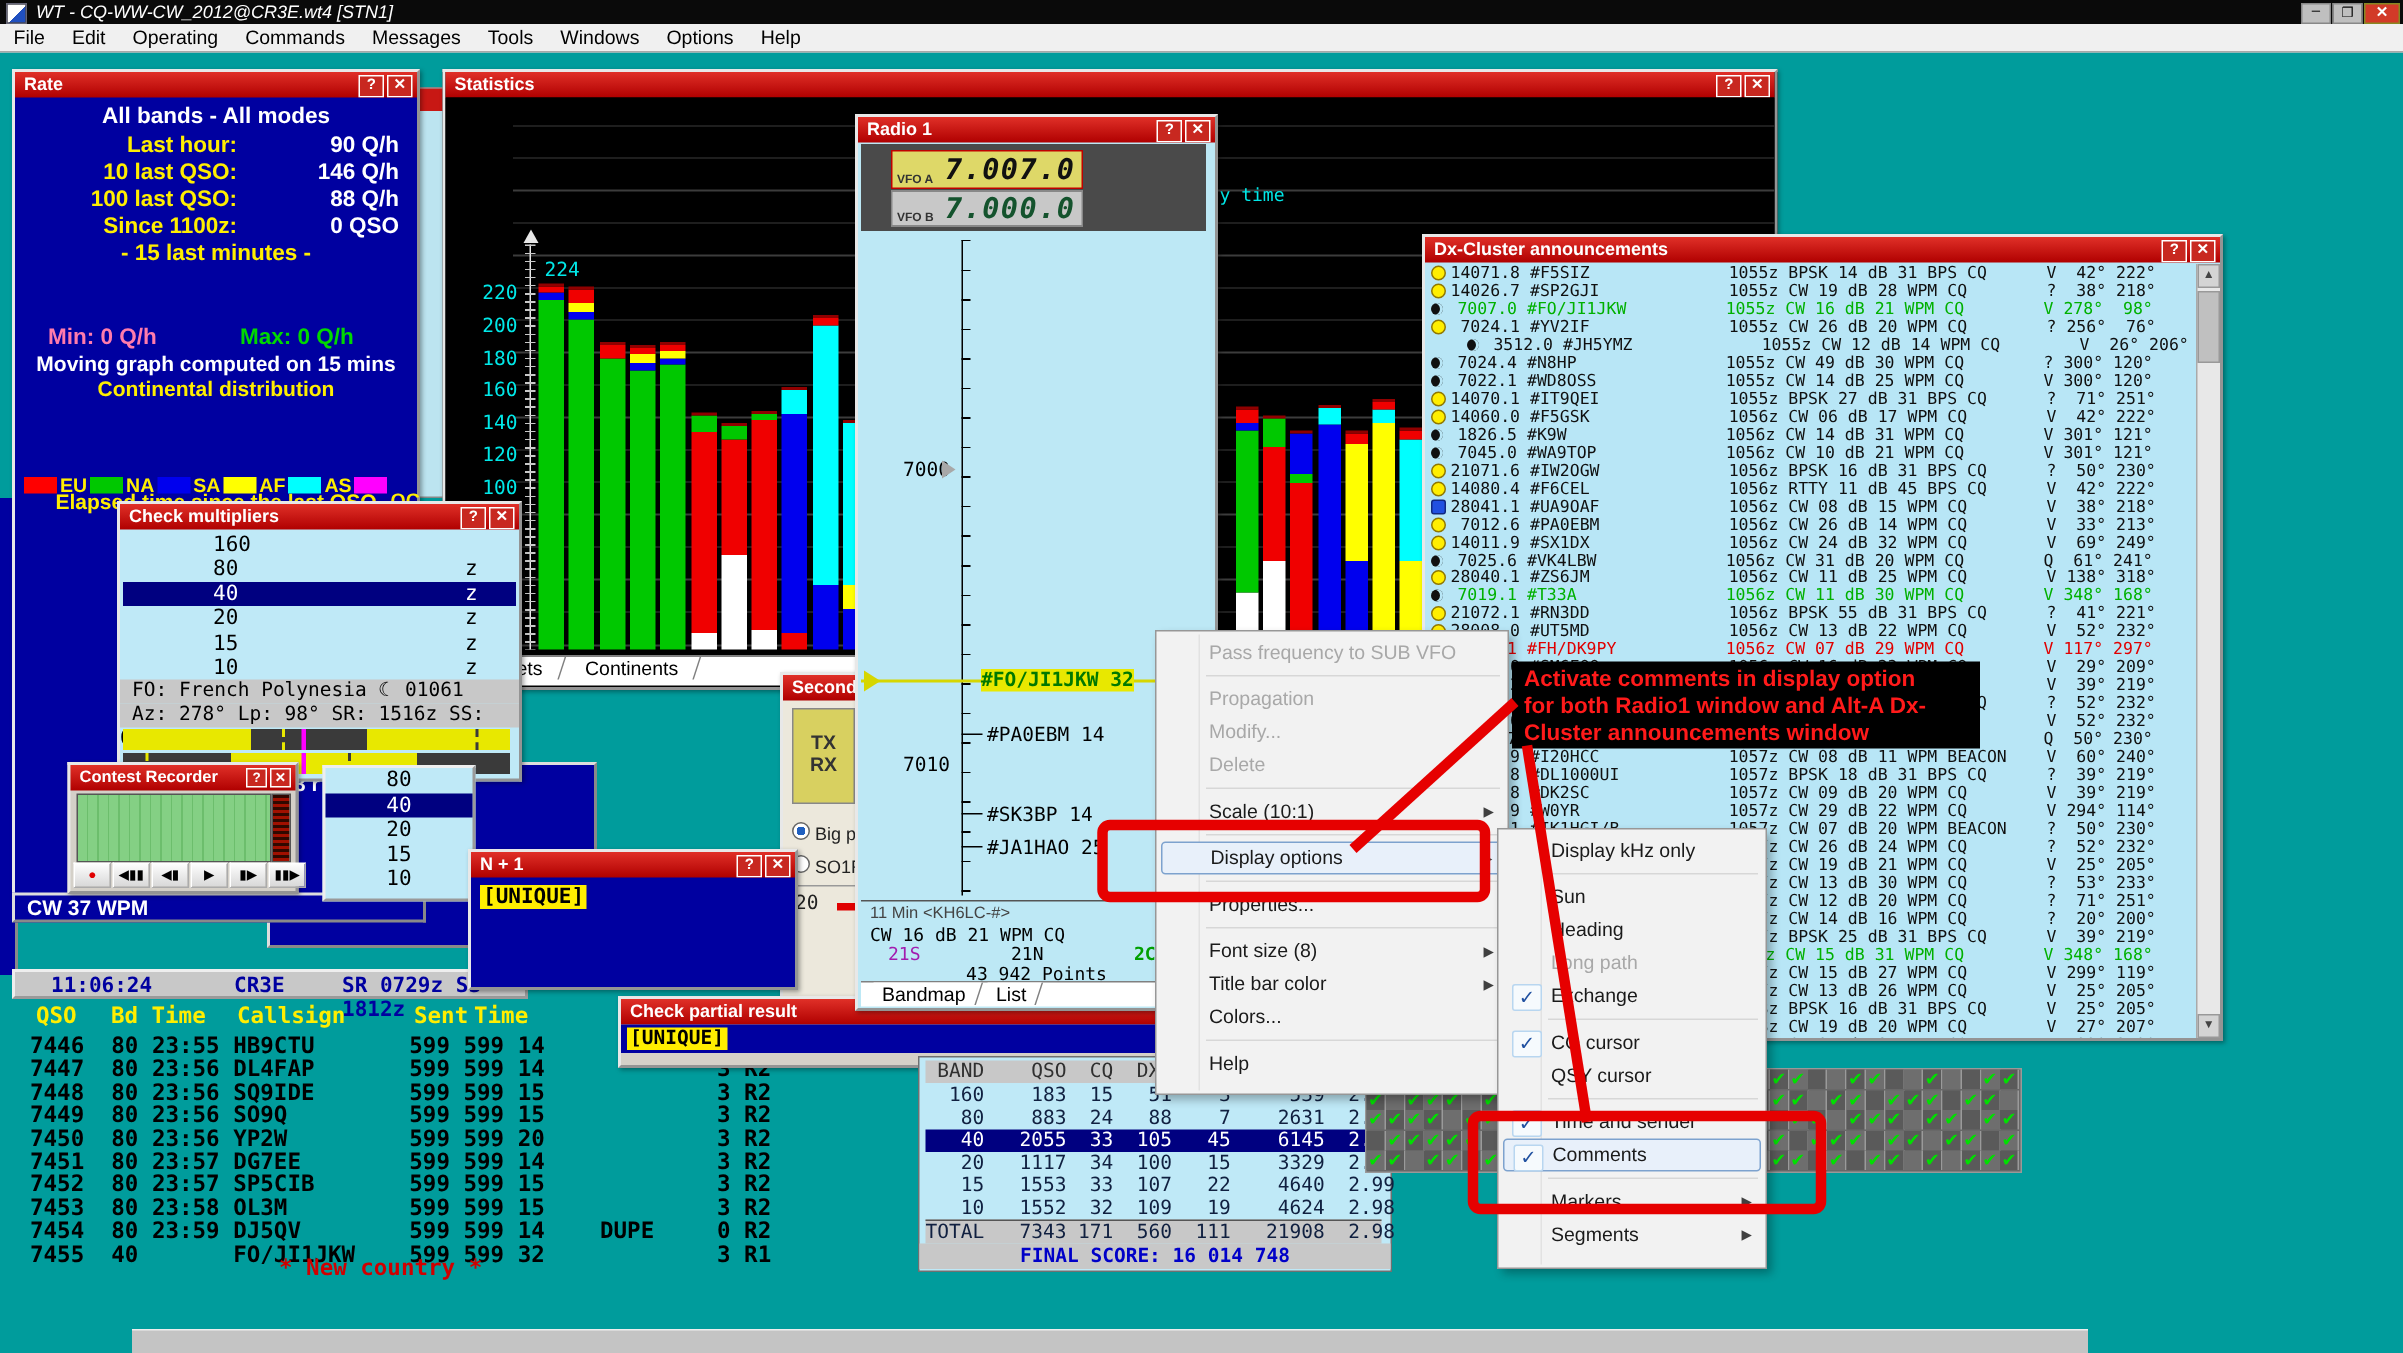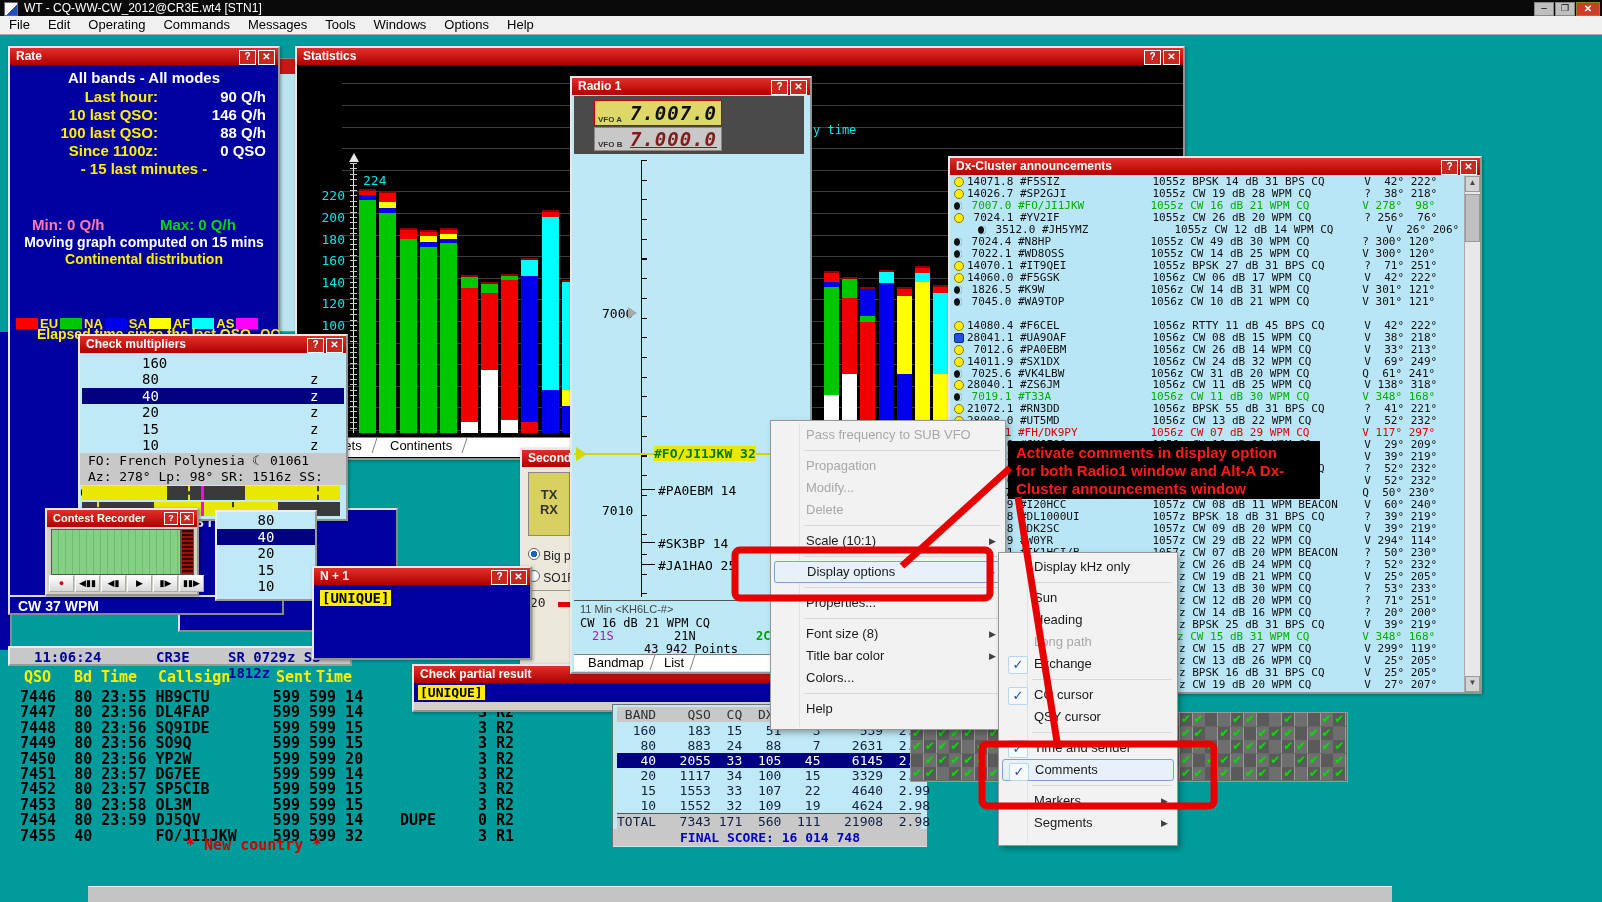--- a/index.html
+++ b/index.html
@@ -43,21 +43,21 @@
   .tab{display:inline-block;padding:0 12px;font-size:13px;color:#000;border-right:1px solid #808080;transform:skewX(-18deg);background:#fff;}
   .lcd{font-family:"DejaVu Sans Mono",monospace;font-weight:bold;font-style:italic;letter-spacing:1px;}
 </style>
 </head>
 <body>
 
 <div id="screen">
 
   <div class="abs" style="left:0;top:0;width:1602px;height:16px;background:#0A0A0A;">
     <div class="abs" style="left:4px;top:2px;width:12px;height:12px;background:linear-gradient(135deg,#FFFFFF 55%,#2050C0 55%);border:1px solid #667;"></div>
-    <div class="abs" style="left:24px;top:1px;color:#fff;font-size:12px;">WT - CQ-WW-CW_2012@CR3E.wt4 [STN1]</div>
+    <div class="abs" style="left:24px;top:1px;color:#fff;font-size:12px;font-style:italic;">WT - CQ-WW-CW_2012@CR3E.wt4 [STN1]</div>
     <div class="abs" style="left:1534px;top:2px;width:18px;height:12px;background:#BFBFBF;border:1px solid #888;color:#000;font-size:10px;line-height:9px;text-align:center;">–</div>
     <div class="abs" style="left:1555px;top:2px;width:18px;height:12px;background:#BFBFBF;border:1px solid #888;color:#000;font-size:9px;line-height:11px;text-align:center;">❒</div>
     <div class="abs" style="left:1576px;top:2px;width:22px;height:12px;background:#D23A28;border:1px solid #882;color:#fff;font-size:10px;line-height:11px;text-align:center;font-weight:bold;">✕</div>
   </div>
 
   <div id="menubar" style="position:absolute;left:0;top:16px;width:1602px;height:18px;background:#F0F0F0;border-bottom:1px solid #A8A8A8;font-size:13px;color:#000;"><div style="display: inline-block; padding: 1px 9px;">File</div><div style="display: inline-block; padding: 1px 9px;">Edit</div><div style="display: inline-block; padding: 1px 9px;">Operating</div><div style="display: inline-block; padding: 1px 9px;">Commands</div><div style="display: inline-block; padding: 1px 9px;">Messages</div><div style="display: inline-block; padding: 1px 9px;">Tools</div><div style="display: inline-block; padding: 1px 9px;">Windows</div><div style="display: inline-block; padding: 1px 9px;">Options</div><div style="display: inline-block; padding: 1px 9px;">Help</div></div>
 
   <div class="abs" style="left:88px;top:886px;width:1304px;height:16px;background:#C4C4C4;border-top:1px solid #EEE;"></div>
 
   <div class="abs" style="left:0;top:332px;width:10px;height:318px;background:#0000A0;border-right:2px outset #DDD;"></div>
@@ -491,21 +491,21 @@
           <div class="tbtn">✕</div>
         </div>
     </div>
     <div class="abs" style="left:2px;top:18px;width:230px;height:58px;background:#4A4A4A;">
       <div class="abs" style="left:20px;top:4px;width:126px;height:24px;background:#DED868;border:1px solid #C00000;">
         <span style="position:absolute;left:3px;bottom:1px;font-size:8px;font-weight:bold;color:#333;">VFO A</span>
         <span class="lcd" style="position:absolute;right:4px;top:1px;font-size:19px;color:#111;">7.007.0</span>
       </div>
       <div class="abs" style="left:20px;top:31px;width:126px;height:22px;background:#C8C8C8;border:1px solid #888;">
         <span style="position:absolute;left:3px;bottom:1px;font-size:8px;font-weight:bold;color:#333;">VFO B</span>
-        <span class="lcd" style="position:absolute;right:4px;top:0;font-size:19px;color:#7f1d1d;text-decoration:underline;">7.000.0</span>
+        <span class="lcd" style="position:absolute;right:4px;top:0;font-size:19px;color:#14532d;">7.000.0</span>
       </div>
     </div>
 
     <div class="abs" style="left:2px;top:76px;width:234px;height:446px;background:#BDE8F5;overflow:hidden;">
       <div style="position:absolute;left:67px;top:6px;width:1px;height:437px;background:#000;"></div>
       <div style="position:absolute;left:67px;top:6px;width:6px;height:437px;background:repeating-linear-gradient(to bottom,#000 0 1px,transparent 1px 19.7px);"></div>
       <div class="mono" style="position:absolute;left:28px;top:152px;font-size:13px;color:#000;">7000</div>
       <div style="position:absolute;left:54px;top:153px;width:0;height:0;border-top:6px solid transparent;border-bottom:6px solid transparent;border-left:9px solid #A8A8A8;"></div>
       <div class="mono" style="position:absolute;left:28px;top:349px;font-size:13px;color:#000;">7010</div>
 
@@ -549,20 +549,21 @@
         <div class="dxrow" style="top: 11.97px;"><span class="sunic"></span><span>14026.7 #SP2GJI             1055z CW 19 dB 28 WPM CQ        ?  38° 218°</span></div>
         <div class="dxrow" style="top: 23.94px;"><span class="moonic"></span><span style="color: rgb(0, 176, 0);"> 7007.0 #FO/JI1JKW          1055z CW 16 dB 21 WPM CQ        V 278°  98°</span></div>
         <div class="dxrow" style="top: 35.91px;"><span class="sunic"></span><span> 7024.1 #YV2IF              1055z CW 26 dB 20 WPM CQ        ? 256°  76°</span></div>
         <div class="dxrow" style="top: 47.88px; padding-left: 24px;"><span class="moonic"></span><span> 3512.0 #JH5YMZ             1055z CW 12 dB 14 WPM CQ        V  26° 206°</span></div>
         <div class="dxrow" style="top: 59.85px;"><span class="moonic"></span><span> 7024.4 #N8HP               1055z CW 49 dB 30 WPM CQ        ? 300° 120°</span></div>
         <div class="dxrow" style="top: 71.82px;"><span class="moonic"></span><span> 7022.1 #WD8OSS             1055z CW 14 dB 25 WPM CQ        V 300° 120°</span></div>
         <div class="dxrow" style="top: 83.79px;"><span class="sunic"></span><span>14070.1 #IT9QEI             1055z BPSK 27 dB 31 BPS CQ      ?  71° 251°</span></div>
         <div class="dxrow" style="top: 95.76px;"><span class="sunic"></span><span>14060.0 #F5GSK              1056z CW 06 dB 17 WPM CQ        V  42° 222°</span></div>
         <div class="dxrow" style="top: 107.73px;"><span class="moonic"></span><span> 1826.5 #K9W                1056z CW 14 dB 31 WPM CQ        V 301° 121°</span></div>
         <div class="dxrow" style="top: 119.7px;"><span class="moonic"></span><span> 7045.0 #WA9TOP             1056z CW 10 dB 21 WPM CQ        V 301° 121°</span></div>
+        <div class="dxrow" style="top: 131.67px;"><span class="sunic"></span><span>21071.6 #IW2OGW             1056z BPSK 16 dB 31 BPS CQ      ?  50° 230°</span></div>
         <div class="dxrow" style="top: 143.64px;"><span class="sunic"></span><span>14080.4 #F6CEL              1056z RTTY 11 dB 45 BPS CQ      V  42° 222°</span></div>
         <div class="dxrow" style="top: 155.61px;"><span class="lockic"></span><span>28041.1 #UA9OAF             1056z CW 08 dB 15 WPM CQ        V  38° 218°</span></div>
         <div class="dxrow" style="top: 167.58px;"><span class="sunic"></span><span> 7012.6 #PA0EBM             1056z CW 26 dB 14 WPM CQ        V  33° 213°</span></div>
         <div class="dxrow" style="top: 179.55px;"><span class="sunic"></span><span>14011.9 #SX1DX              1056z CW 24 dB 32 WPM CQ        V  69° 249°</span></div>
         <div class="dxrow" style="top: 191.52px;"><span class="moonic"></span><span> 7025.6 #VK4LBW             1056z CW 31 dB 20 WPM CQ        Q  61° 241°</span></div>
         <div class="dxrow" style="top: 203.49px;"><span class="sunic"></span><span>28040.1 #ZS6JM              1056z CW 11 dB 25 WPM CQ        V 138° 318°</span></div>
         <div class="dxrow" style="top: 215.46px;"><span class="moonic"></span><span style="color: rgb(0, 176, 0);"> 7019.1 #T33A               1056z CW 11 dB 30 WPM CQ        V 348° 168°</span></div>
         <div class="dxrow" style="top: 227.43px;"><span class="sunic"></span><span>21072.1 #RN3DD              1056z BPSK 55 dB 31 BPS CQ      ?  41° 221°</span></div>
         <div class="dxrow" style="top: 239.4px;"><span class="sunic"></span><span>28008.0 #UT5MD              1056z CW 13 dB 22 WPM CQ        V  52° 232°</span></div>
         <div class="dxrow" style="top: 251.37px;"><span class="moonic"></span><span style="color: rgb(224, 0, 0);">28012.1 #FH/DK9PY           1056z CW 07 dB 29 WPM CQ        V 117° 297°</span></div>

